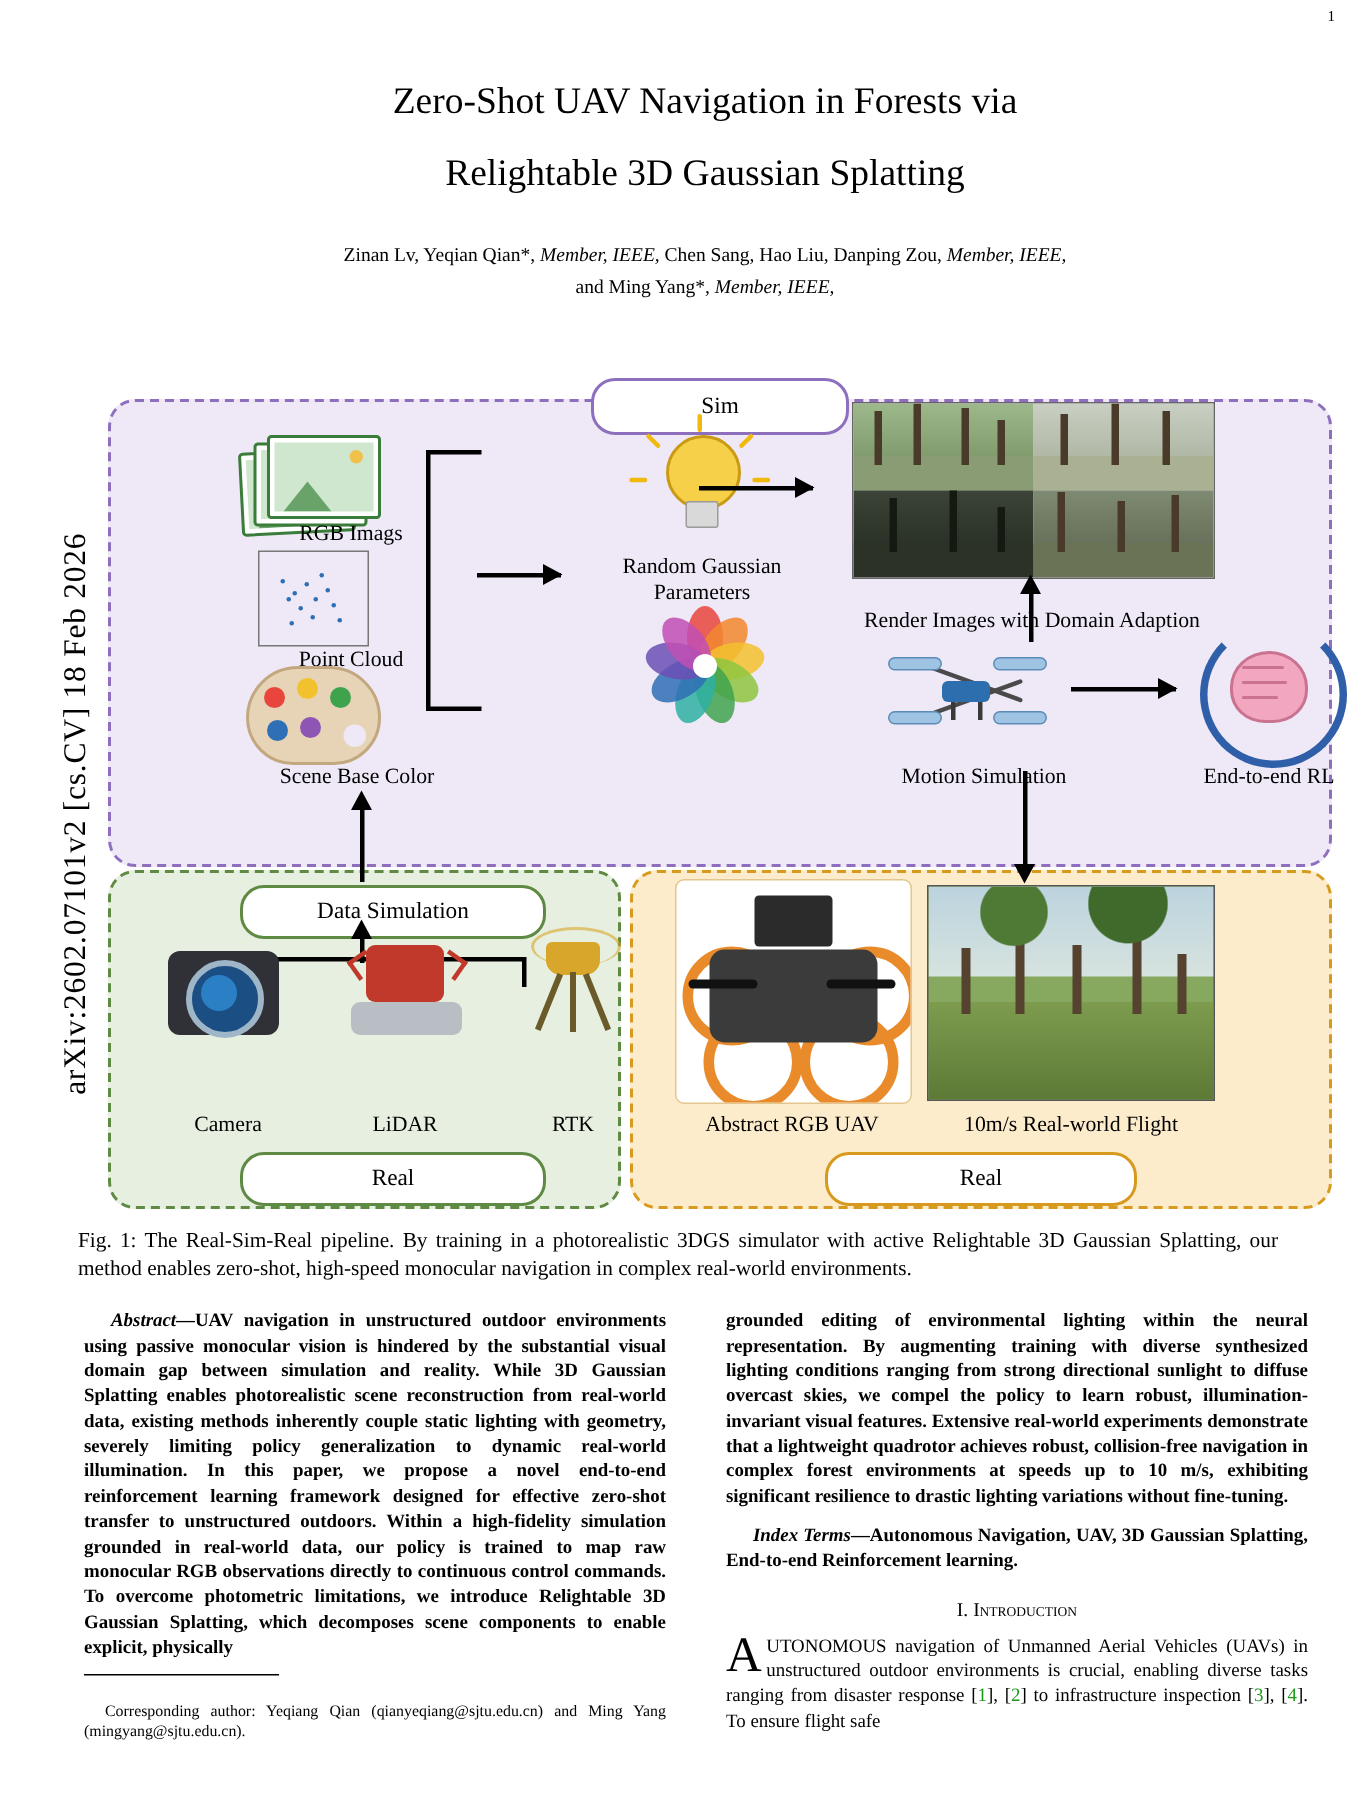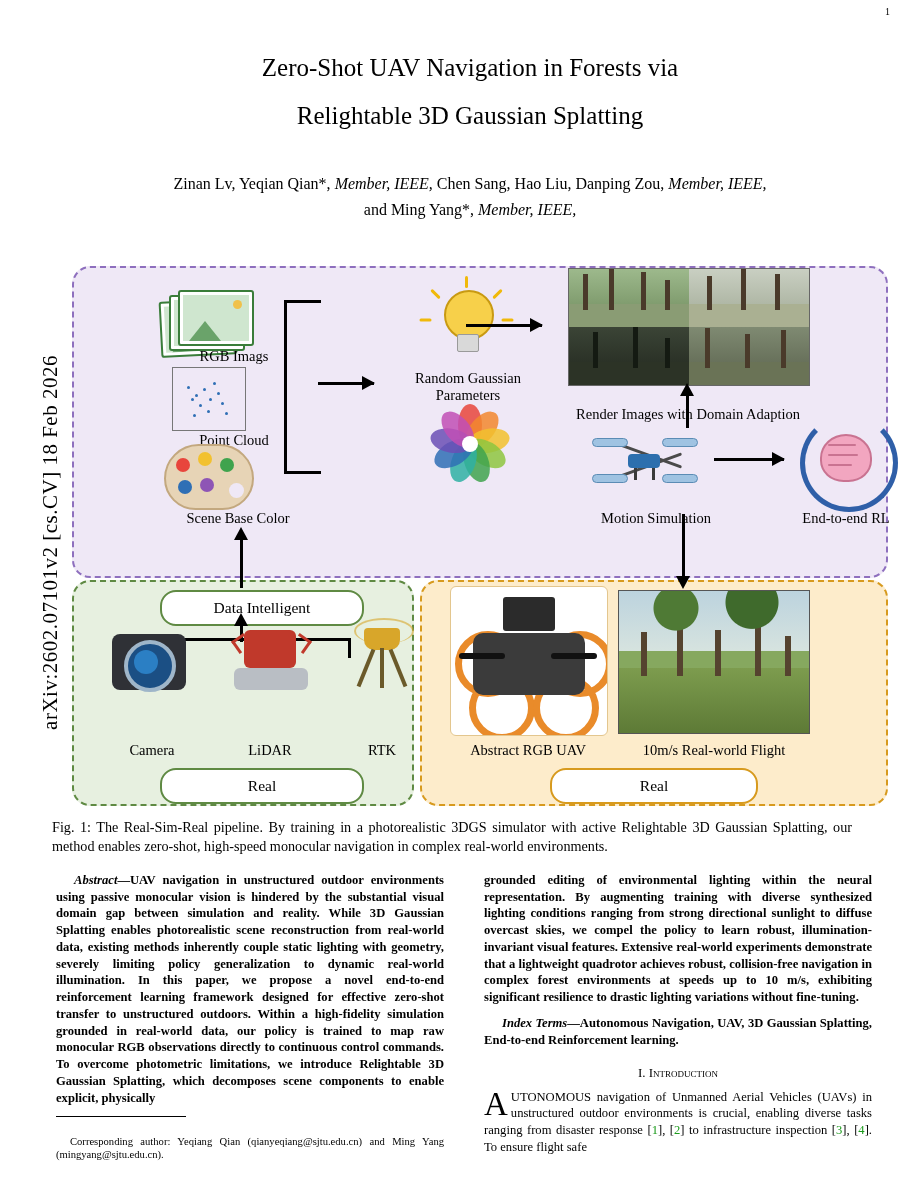--- a/index.html
+++ b/index.html
@@ -27,21 +27,21 @@
     text-align:center;
     white-space:nowrap;
   }
   .page-number{
     position:absolute;right:14px;top:6px;font-size:10px;color:#000;
   }
 
   
   .titleblock{position:absolute;left:60px;top:44px;width:820px;text-align:center;}
   .title-line{font-size:25px;line-height:1.9;font-weight:normal;}
-  .authors{margin-top:32px;font-size:16px;line-height:1.65;}
+  .authors{margin-top:20px;font-size:13px;line-height:1.65;}
   .authors i{font-style:italic;}
 
   
   .figure{position:absolute;left:72px;top:252px;width:812px;height:552px;}
 
   .panel{position:absolute;border-radius:18px;}
   .panel-sim{
     left:0;top:14px;width:812px;height:308px;
     background:#efe8f6;border:2px dashed #8e6fbe;
   }
@@ -201,21 +201,22 @@
       </div>
     </div>
   </div>
 
   <div class="figure">
 
     <div class="panel panel-sim"></div>
     <div class="panel panel-real-left"></div>
     <div class="panel panel-real-right"></div>
 
-    <div class="tag tag-data">Data Intelligent</div>
+    <div class="tag tag-sim">Sim</div>
+    <div class="tag tag-data">Data Simulation</div>
     <div class="tag tag-real-left">Real</div>
     <div class="tag tag-real-right">Real</div>
 
     <div class="photostack">
       <div class="ph ph1">
           <div class="inner">
             <div class="mount"></div>
             <div class="sun"></div>
           </div>
         </div>

